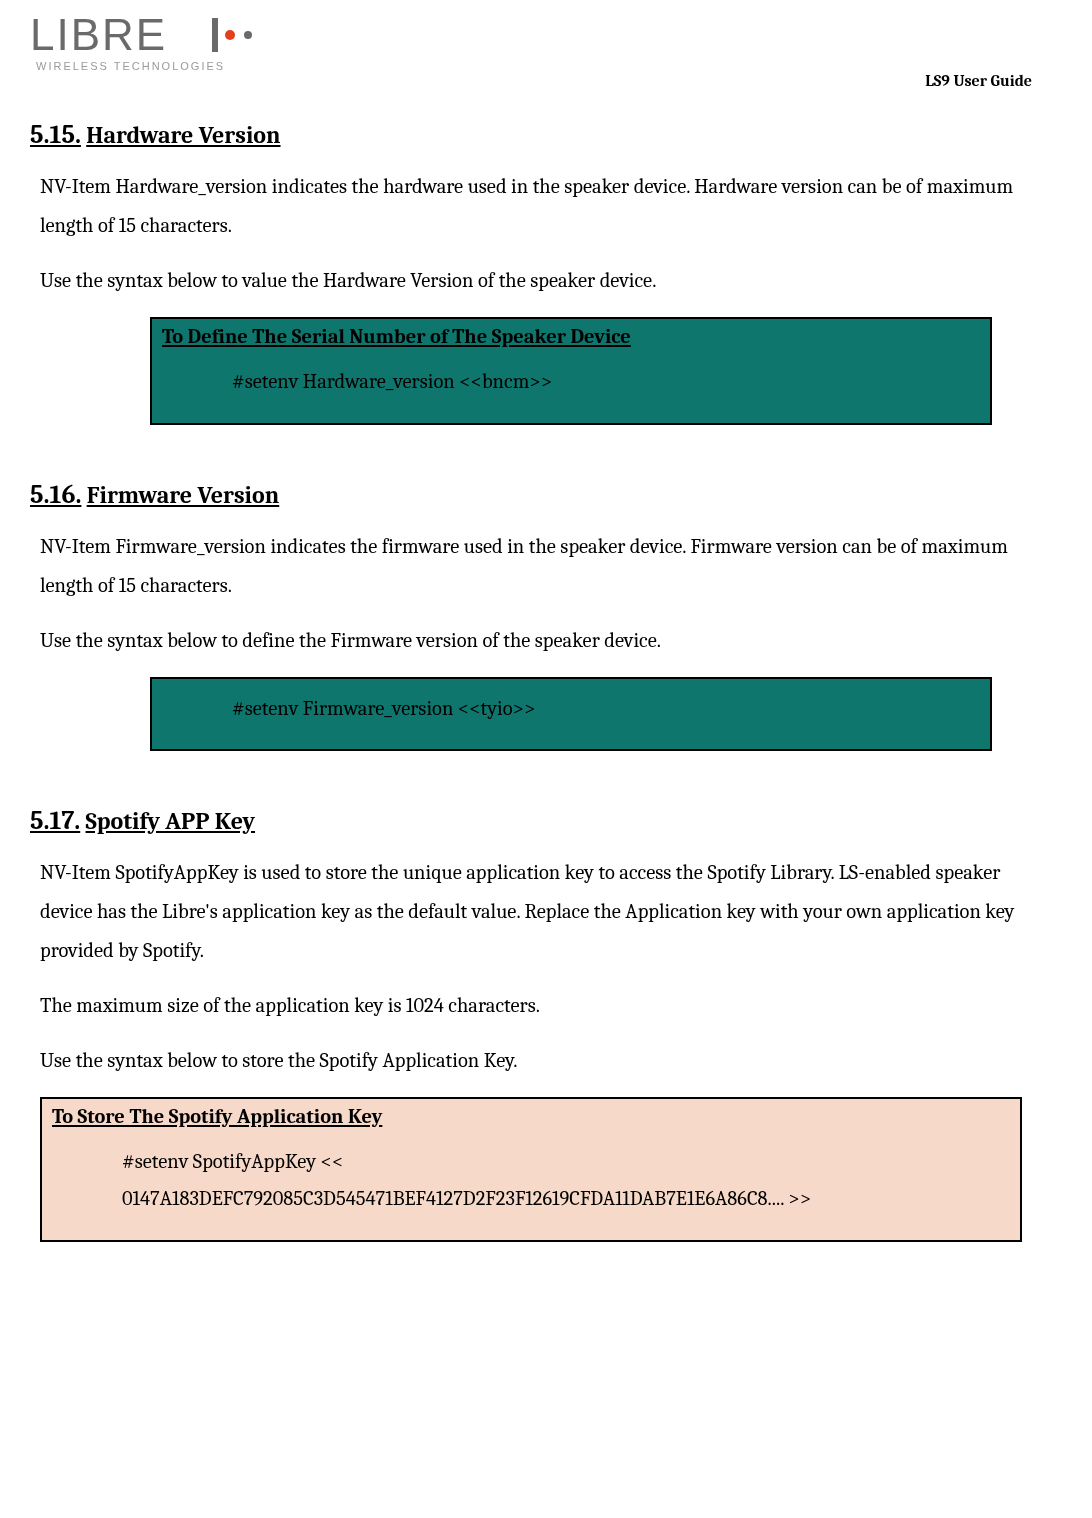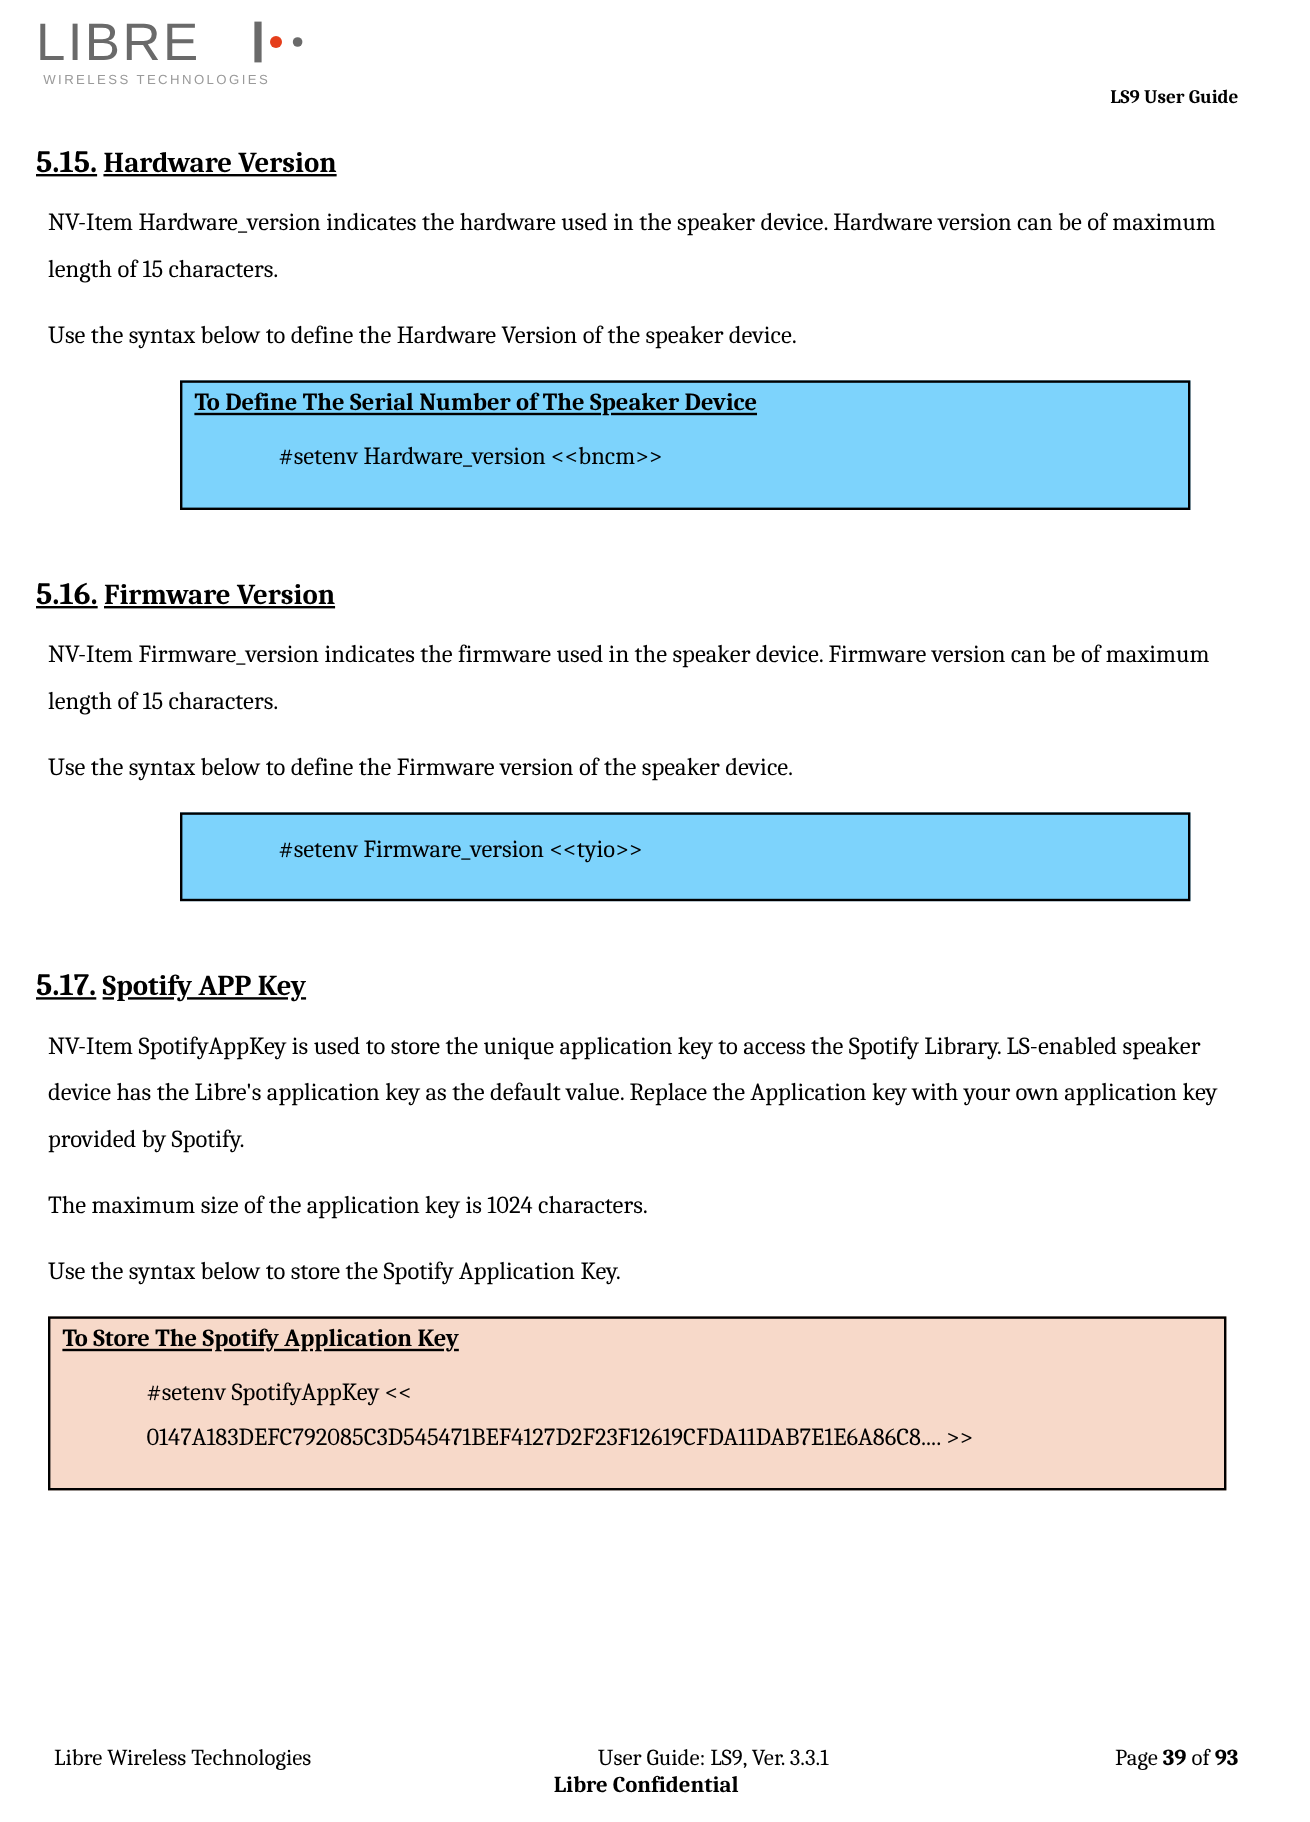--- a/index.html
+++ b/index.html
@@ -46,21 +46,21 @@
     text-decoration: underline;
   }
   .body-text {
     font-size: 20.5px;
     line-height: 1.9;
     margin: 0 0 16px 10px;
   }
   .syntax-box {
     margin: 12px 40px 10px 120px;
     border: 2.5px solid #000;
-    background: #7dd3fc;
+    background: #0f766e;
   }
   .syntax-box-wide {
     margin: 0 10px 10px 10px;
     border: 2.5px solid #000;
     background: #f7d9c9;
   }
   .box-title {
     font-weight: bold;
     font-size: 20.5px;
     padding: 6px 10px 4px 10px;
@@ -109,21 +109,21 @@
       </svg>
     </div>
     <div class="doc-title">LS9 User Guide</div>
   </div>
 
   <div class="section-heading">
     <span class="section-num underline">5.15.</span>
     <span class="underline">Hardware Version</span>
   </div>
   <p class="body-text">NV-Item Hardware_version indicates the hardware used in the speaker device. Hardware version can be of maximum length of 15 characters.</p>
-  <p class="body-text">Use the syntax below to define the Hardware Version of the speaker device.</p>
+  <p class="body-text">Use the syntax below to value the Hardware Version of the speaker device.</p>
   <div class="syntax-box">
     <div class="box-title">To Define The Serial Number of The Speaker Device</div>
     <div class="box-body">#setenv Hardware_version &lt;&lt;bncm&gt;&gt;</div>
   </div>
 
   <div class="section-heading" style="margin-top:55px">
     <span class="section-num underline">5.16.</span>
     <span class="underline">Firmware Version</span>
   </div>
   <p class="body-text">NV-Item Firmware_version indicates the firmware used in the speaker device. Firmware version can be of maximum length of 15 characters.</p>
@@ -140,23 +140,13 @@
   <p class="body-text">The maximum size of the application key is 1024 characters.</p>
   <p class="body-text">Use the syntax below to store the Spotify Application Key.</p>
   <div class="syntax-box-wide">
     <div class="box-title">To Store The Spotify Application Key</div>
     <div class="box-body">
       <div>#setenv SpotifyAppKey &lt;&lt;</div>
       <div>0147A183DEFC792085C3D545471BEF4127D2F23F12619CFDA11DAB7E1E6A86C8.... &gt;&gt;</div>
     </div>
   </div>
 
-  <div class="footer">
-    <div class="footer-row">
-      <span>Libre Wireless Technologies</span>
-      <span class="footer-center">User Guide: LS9, Ver. 3.3.1</span>
-      <span>
-        <span>Page </span><span class="bold">39</span><span> of </span><span class="bold">93</span>
-      </span>
-    </div>
-    <div class="footer-conf">Libre Confidential</div>
-  </div>
 </div>
 
 </body></html>

